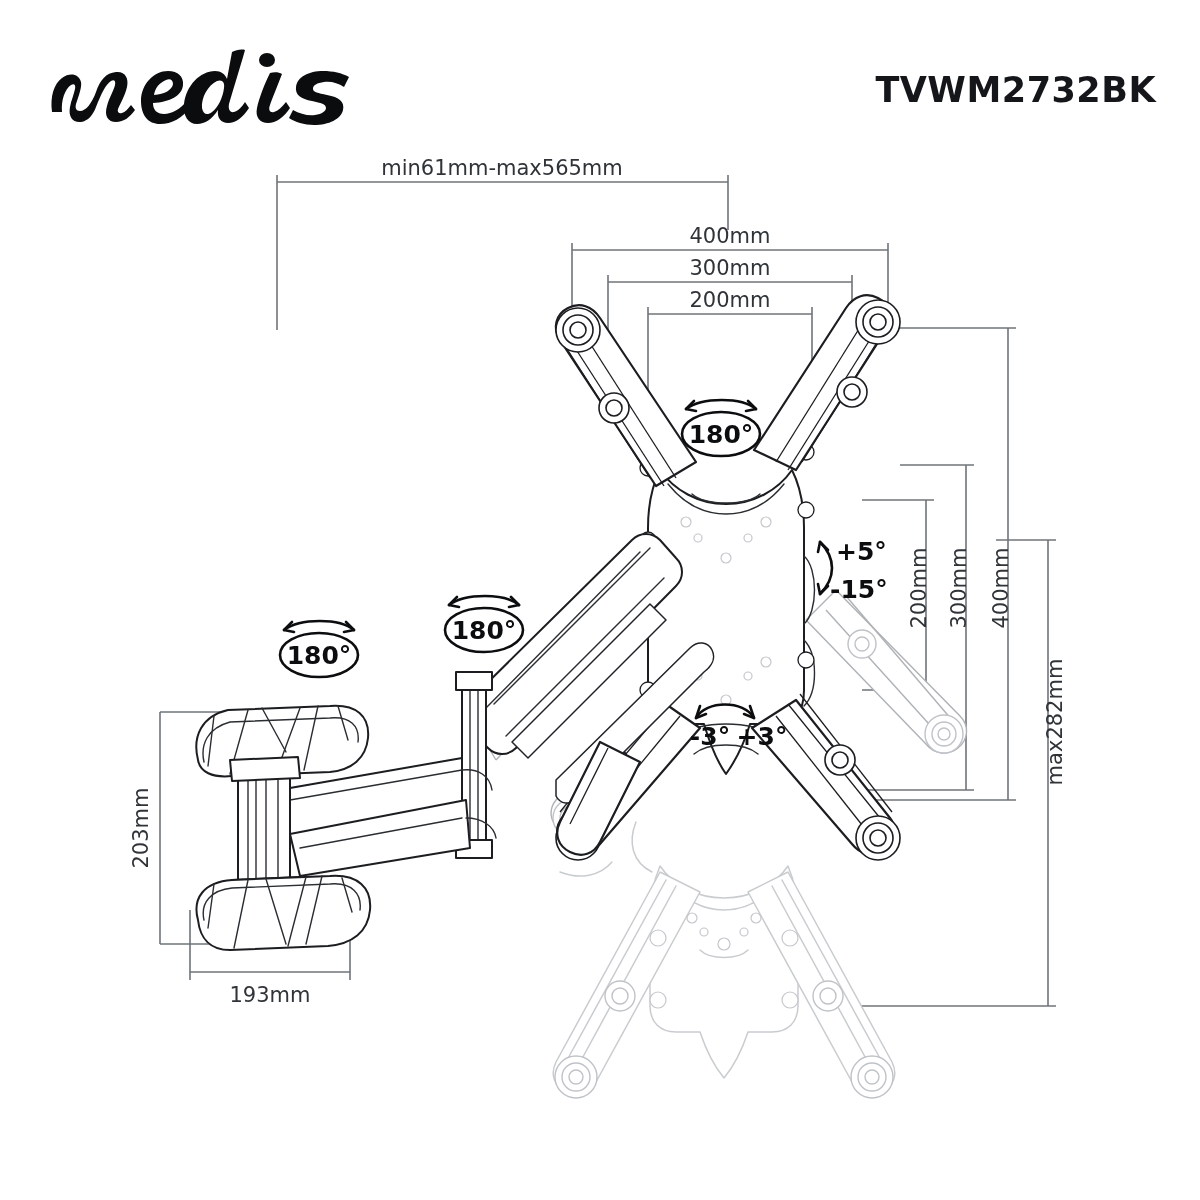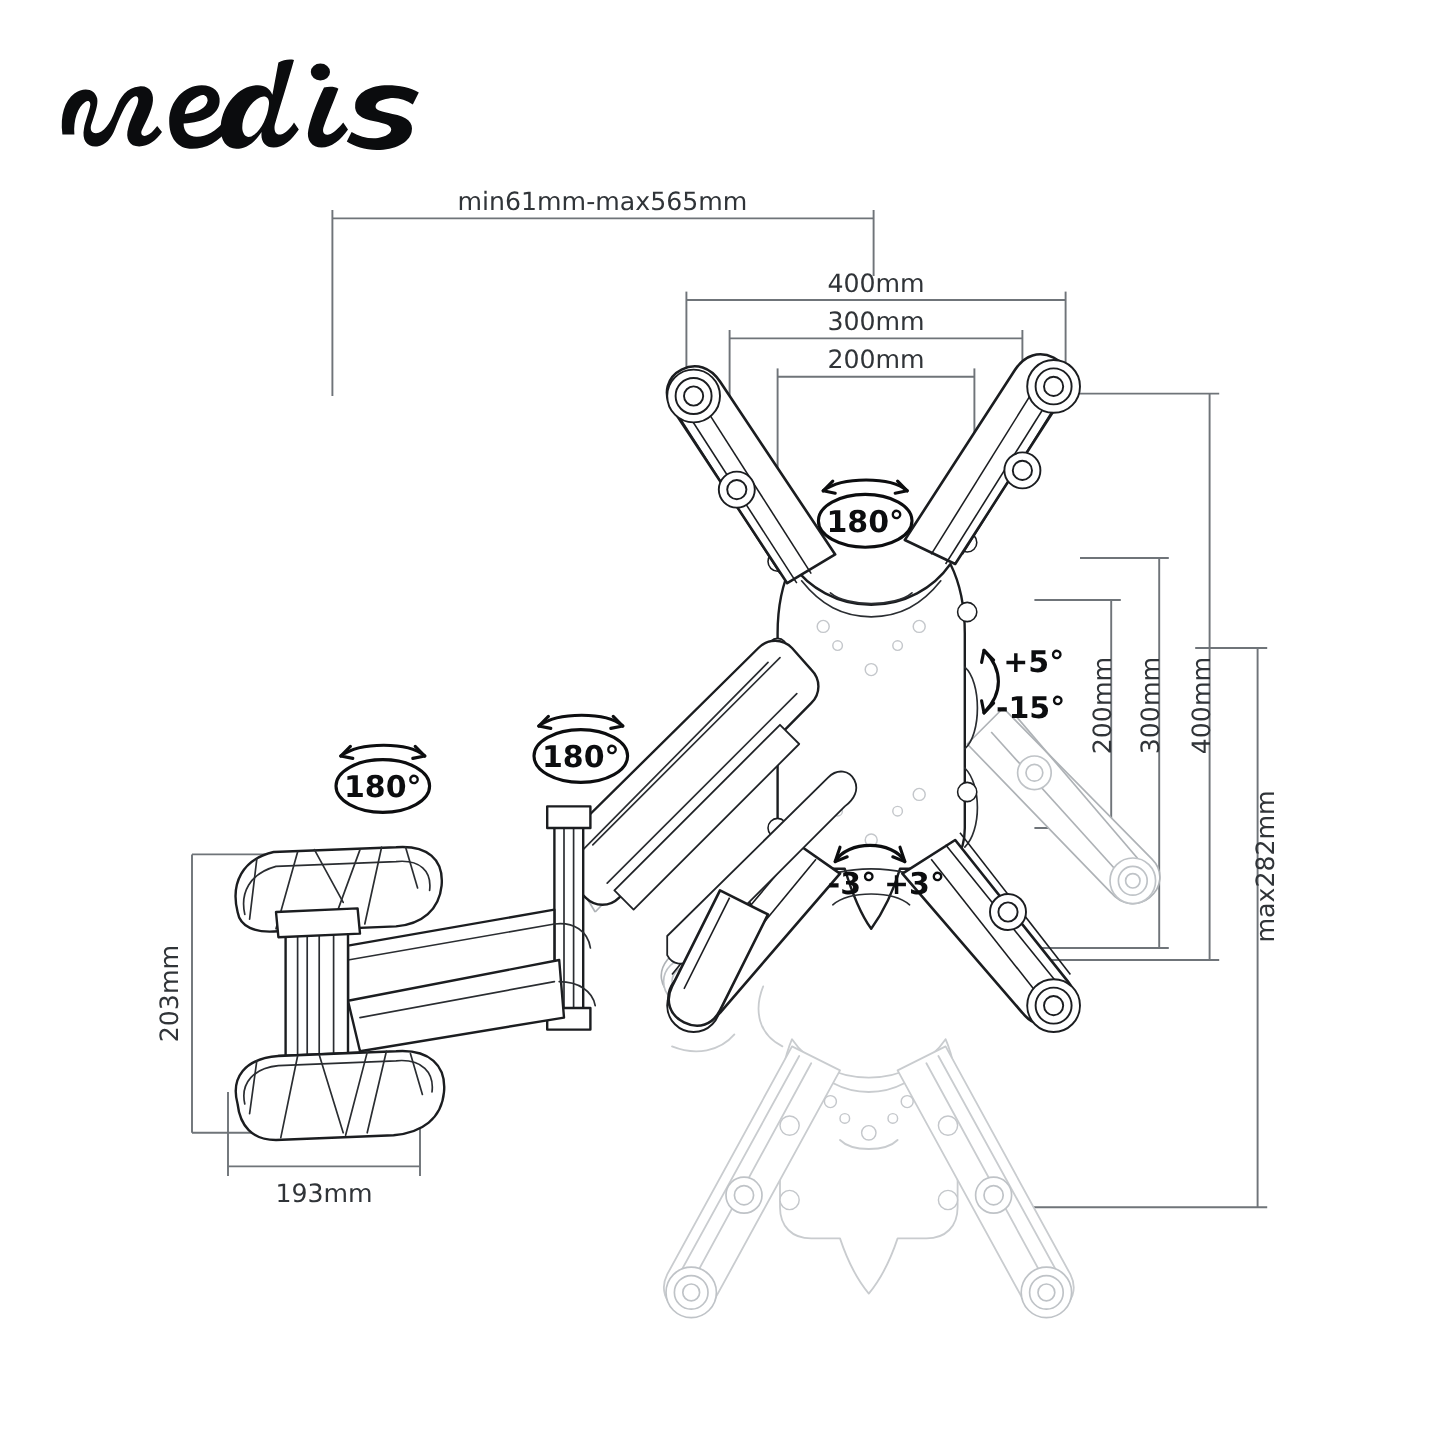--- a/index.html
+++ b/index.html
@@ -91,20 +91,21 @@
                  C213 52 219 37 224 27 Z"></path>
 
         <path d="M247 64 C254 68 262 70 269 69 C276 68 280 65 280 62 C280 58 275 57 266 55
                  C255 53 249 49 250 41 C251 31 263 25 277 25 C287 25 296 27 303 31 L298 41
                  C292 37 285 35 278 36 C271 37 267 39 267 43 C267 46 272 47 281 49
                  C293 51 299 56 297 64 C295 73 283 79 268 79 C258 79 249 76 243 72 Z"></path>
       </g>
     </svg>
   </div>
 
+  <div class="sku">TVWM2732BK</div>
 
   <svg id="art" viewBox="0 0 1200 1200">
 
     <g>
 
       <path class="dim" d="M277 182 H728"></path>
       <path class="dimtick" d="M277 175 V330"></path>
       <path class="dimtick" d="M728 175 V230"></path>
 
       <path class="dim" d="M572 250 H888"></path>

